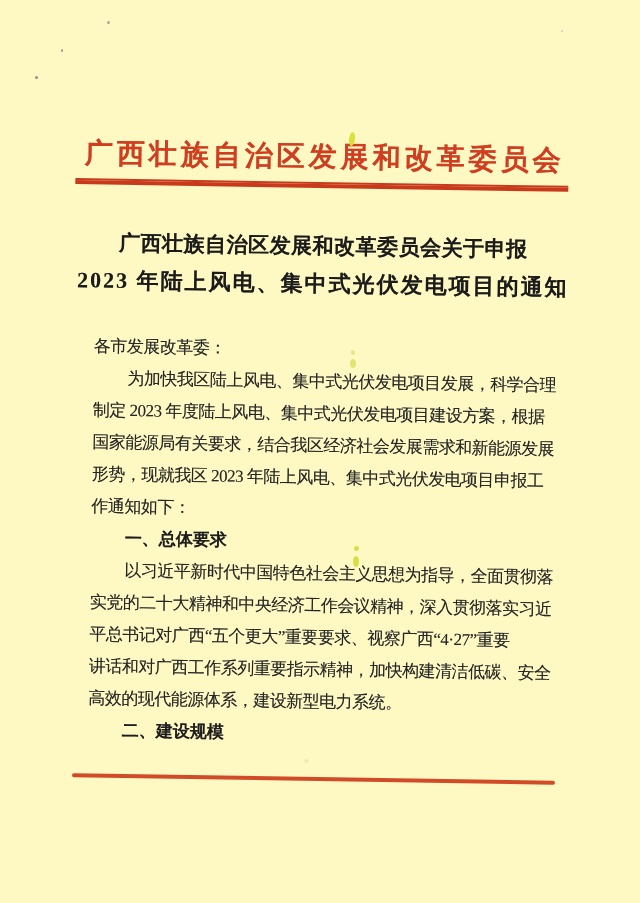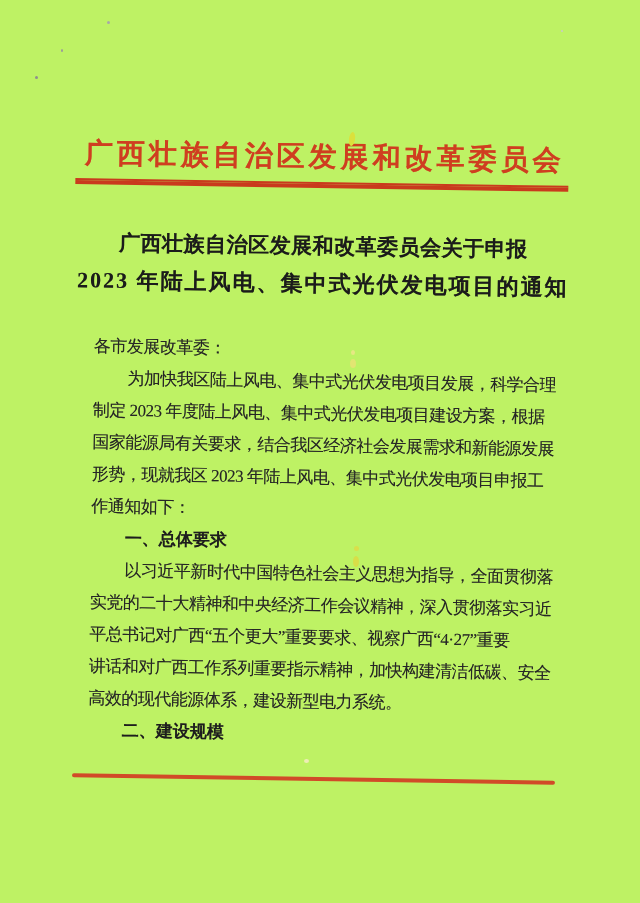--- a/index.html
+++ b/index.html
@@ -5,21 +5,21 @@
   * { margin:0; padding:0; box-sizing:border-box; }
   html,body { width:640px; height:903px; }
   body {
     background:#ffffff;
     position:relative;
     overflow:hidden;
     font-family:"Liberation Serif", serif;
   }
   .sheet {
     position:absolute; inset:0;
-    background:#bef264;
+    background:#fef9c3;
   }
   
   .content {
     position:absolute; inset:0;
     transform:rotate(0.9deg);
     transform-origin:320px 460px;
   }
   .org-name {
     position:absolute; top:140px; left:0; width:640px;
     text-align:center;

